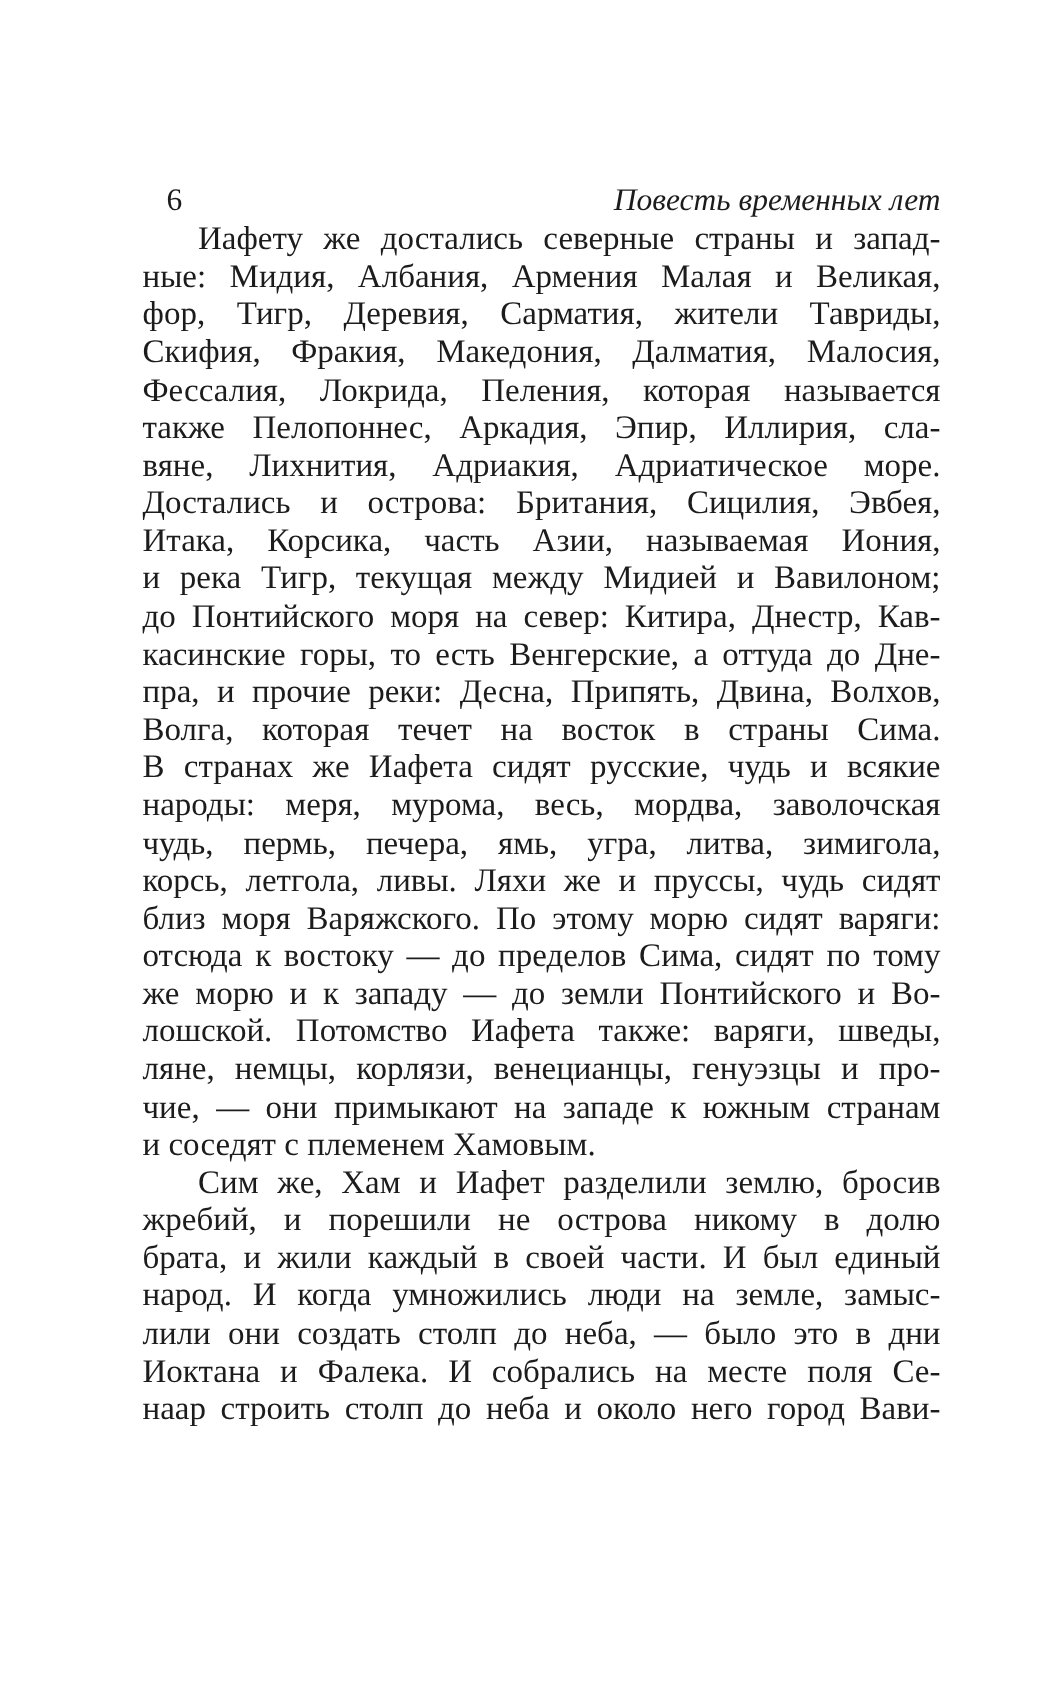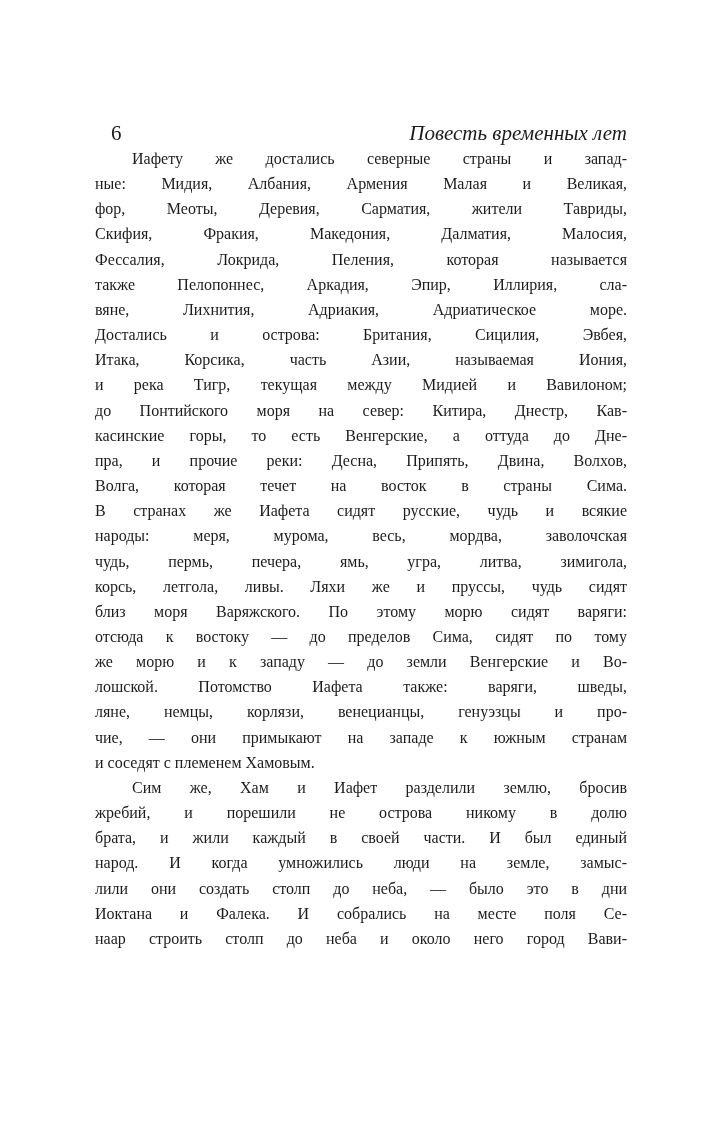--- a/index.html
+++ b/index.html
@@ -31,21 +31,21 @@
   .running-title {
     margin-left: auto;
     font-style: italic;
     margin-top: 28px;
   }
   .text-block {
     position: absolute;
     left: 95px;
     top: 146px;
     width: 532px;
-    font-size: 16px;
+    font-size: 22px;
     line-height: 25.15px;
   }
   .para {
     margin: 0;
   }
   .line {
     text-align: justify;
     text-align-last: justify;
   }
   .line.indent {
@@ -60,39 +60,39 @@
 
 <div class="page" style="background: rgb(255, 255, 255); color: rgb(28, 28, 28);">
   <div class="running-header">
     <span class="page-number">6</span>
     <span class="running-title">Повесть временных лет</span>
   </div>
   <div class="text-block">
       <div class="para">
         <div class="line indent">Иафету же достались северные страны и запад-</div>
         <div class="line">ные: Мидия, Албания, Армения Малая и Великая,</div>
-        <div class="line">фор, Меоты, Деревия, Сарматия, жители Тавриды,</div>
+        <div class="line">фор, Тигр, Деревия, Сарматия, жители Тавриды,</div>
         <div class="line">Скифия, Фракия, Македония, Далматия, Малосия,</div>
         <div class="line">Фессалия, Локрида, Пеления, которая называется</div>
         <div class="line">также Пелопоннес, Аркадия, Эпир, Иллирия, сла-</div>
         <div class="line">вяне, Лихнития, Адриакия, Адриатическое море.</div>
         <div class="line">Достались и острова: Британия, Сицилия, Эвбея,</div>
         <div class="line">Итака, Корсика, часть Азии, называемая Иония,</div>
         <div class="line">и река Тигр, текущая между Мидией и Вавилоном;</div>
         <div class="line">до Понтийского моря на север: Китира, Днестр, Кав-</div>
         <div class="line">касинские горы, то есть Венгерские, а оттуда до Дне-</div>
         <div class="line">пра, и прочие реки: Десна, Припять, Двина, Волхов,</div>
         <div class="line">Волга, которая течет на восток в страны Сима.</div>
         <div class="line">В странах же Иафета сидят русские, чудь и всякие</div>
         <div class="line">народы: меря, мурома, весь, мордва, заволочская</div>
         <div class="line">чудь, пермь, печера, ямь, угра, литва, зимигола,</div>
         <div class="line">корсь, летгола, ливы. Ляхи же и пруссы, чудь сидят</div>
         <div class="line">близ моря Варяжского. По этому морю сидят варяги:</div>
         <div class="line">отсюда к востоку — до пределов Сима, сидят по тому</div>
-        <div class="line">же морю и к западу — до земли Венгерские и Во-</div>
+        <div class="line">же морю и к западу — до земли Понтийского и Во-</div>
         <div class="line">лошской. Потомство Иафета также: варяги, шведы,</div>
         <div class="line">ляне, немцы, корлязи, венецианцы, генуэзцы и про-</div>
         <div class="line">чие, — они примыкают на западе к южным странам</div>
         <div class="line ragged">и соседят с племенем Хамовым.</div>
       </div>
       <div class="para">
         <div class="line indent">Сим же, Хам и Иафет разделили землю, бросив</div>
         <div class="line">жребий, и порешили не острова никому в долю</div>
         <div class="line">брата, и жили каждый в своей части. И был единый</div>
         <div class="line">народ. И когда умножились люди на земле, замыс-</div>

